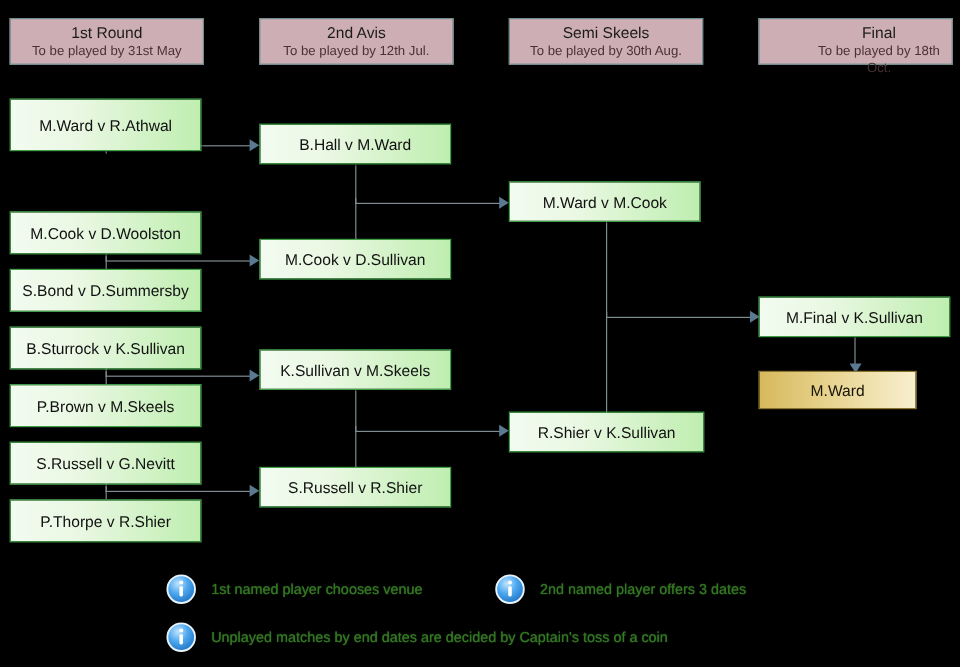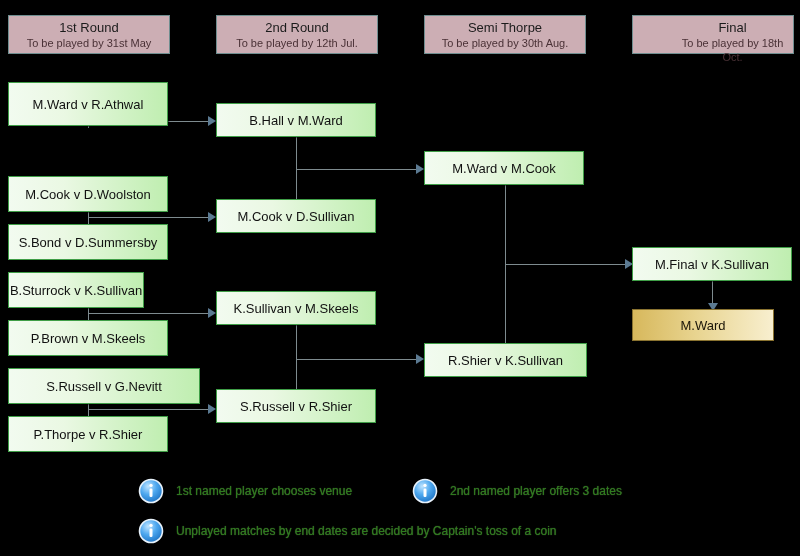--- a/index.html
+++ b/index.html
@@ -72,25 +72,25 @@
 </head>
 <body>
 
 <div id="stage">
 
   <div class="hdr" style="left:8px;top:15px;width:162px;height:39px;">
     <div class="t">1st Round</div>
     <div class="s">To be played by 31st May</div>
   </div>
   <div class="hdr" style="left:216px;top:15px;width:162px;height:39px;">
-    <div class="t">2nd Round</div>
+    <div class="t">2nd Avis</div>
     <div class="s">To be played by 12th Jul.</div>
   </div>
   <div class="hdr" style="left:424px;top:15px;width:162px;height:39px;">
-    <div class="t">Semi Thorpe</div>
+    <div class="t">Semi Skeels</div>
     <div class="s">To be played by 30th Aug.</div>
   </div>
   <div class="hdr" style="left:632px;top:15px;width:162px;height:39px;padding-left:39px;">
     <div class="t">Final</div>
     <div class="s">To be played by 18th Oct.</div>
   </div>
 
   <div class="ln v" style="left:88px;top:112px;height:16px;"></div>
   <div class="ln h" style="left:88px;top:121px;width:124px;"></div>
   <div class="tick" style="left:88px;top:117px;"></div>
@@ -131,27 +131,27 @@
 
   <div class="box" style="left:8px;top:82px;width:160px;height:44px;">
     <span>M.Ward v R.Athwal</span>
   </div>
   <div class="box" style="left:8px;top:176px;width:160px;height:36px;">
     <span>M.Cook v D.Woolston</span>
   </div>
   <div class="box" style="left:8px;top:224px;width:160px;height:36px;">
     <span>S.Bond v D.Summersby</span>
   </div>
-  <div class="box" style="left:8px;top:272px;width:136px;height:36px;">
+  <div class="box" style="left:8px;top:272px;width:160px;height:36px;">
     <span>B.Sturrock v K.Sullivan</span>
   </div>
   <div class="box" style="left:8px;top:320px;width:160px;height:36px;">
     <span>P.Brown v M.Skeels</span>
   </div>
-  <div class="box" style="left:8px;top:368px;width:192px;height:36px;text-align:right;">
+  <div class="box" style="left:8px;top:368px;width:160px;height:36px;text-align:right;">
     <span>S.Russell v G.Nevitt</span>
   </div>
   <div class="box" style="left:8px;top:416px;width:160px;height:36px;">
     <span>P.Thorpe v R.Shier</span>
   </div>
 
   <div class="box" style="left:216px;top:103px;width:160px;height:34px;">
     <span>B.Hall v M.Ward</span>
   </div>
   <div class="box" style="left:216px;top:199px;width:160px;height:34px;">
@@ -168,21 +168,21 @@
     <span>M.Ward v M.Cook</span>
   </div>
   <div class="box" style="left:424px;top:343px;width:163px;height:34px;">
     <span>R.Shier v K.Sullivan</span>
   </div>
 
   <div class="box" style="left:632px;top:247px;width:160px;height:34px;">
     <span>M.Final v K.Sullivan</span>
   </div>
 
-  <div class="box winner" style="left:632px;top:309px;width:142px;height:32px;">
+  <div class="box winner" style="left:632px;top:309px;width:132px;height:32px;">
     <span>M.Ward</span>
   </div>
 
   <div class="lg" style="left:138px;top:478px;">
     <span class="ic">
       <svg viewBox="0 0 26 26" width="26" height="26">
         <defs>
           <radialGradient id="ig1" cx="38%" cy="30%" r="75%">
             <stop offset="0%" stop-color="#bfe4ff"></stop>
             <stop offset="48%" stop-color="#4ea8ef"></stop>

